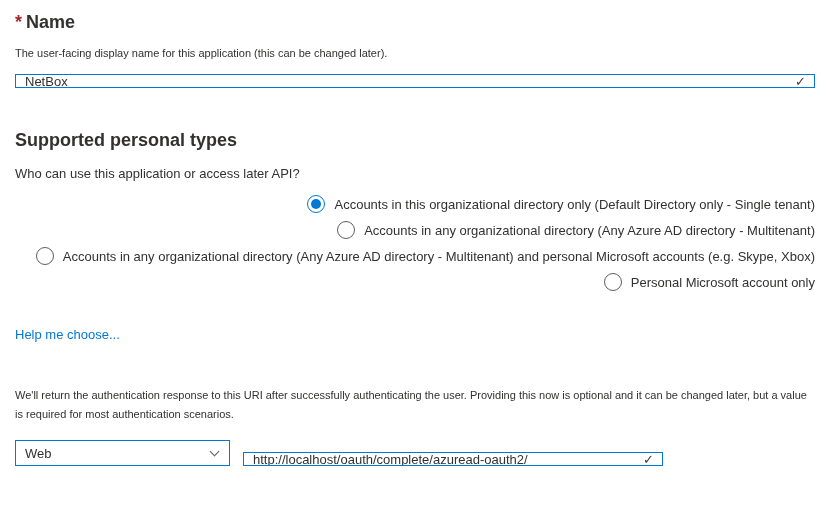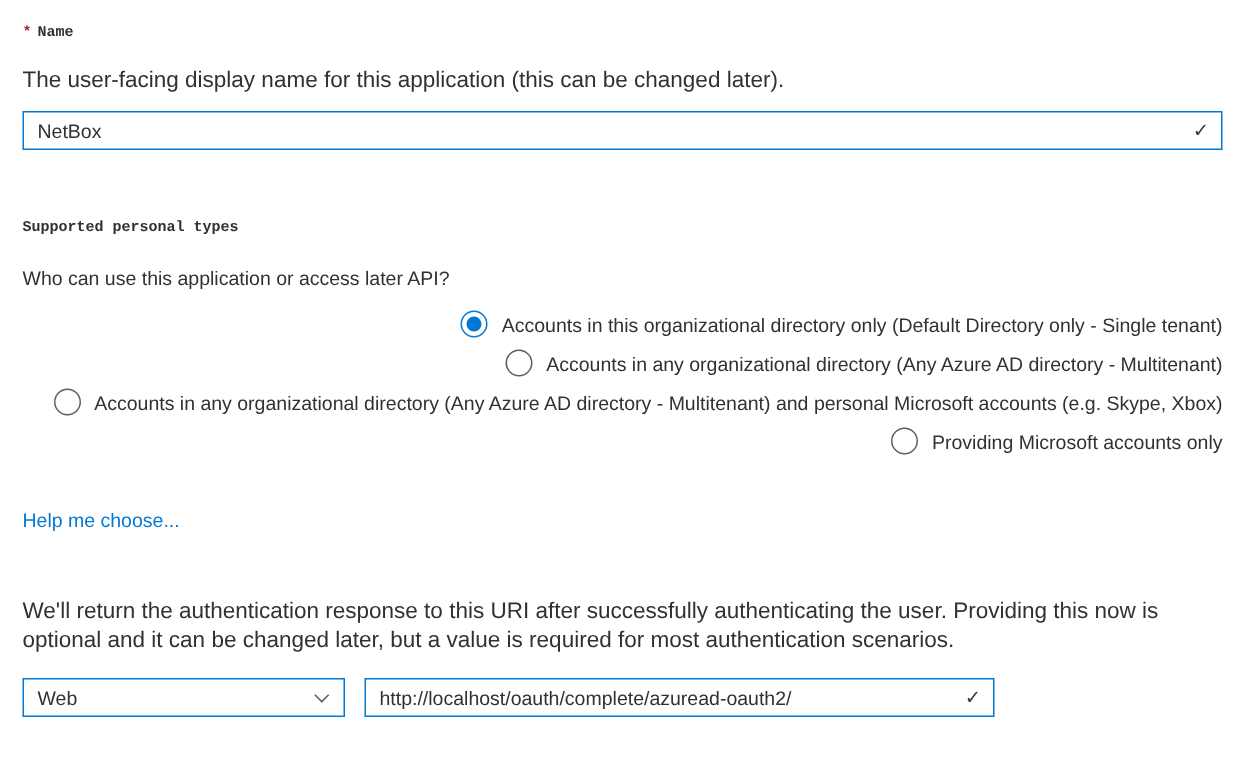--- a/index.html
+++ b/index.html
@@ -7,43 +7,42 @@
   body {
     width: 829px;
     height: 516px;
     overflow: hidden;
     font-family: "Liberation Sans", sans-serif;
     color: var(--color-text, #323130);
     padding: 12px 14px 0 15px;
     font-size: 13px;
   }
   .section-heading {
-    font-size: 10px;
+    font-size: 18px;
     font-weight: 600;
     line-height: 21px;
     color: var(--color-text, #323130);
     margin: 0 0 11px 0;
-    font-family: Liberation Mono, monospace;
   }
   .required {
     color: var(--color-required, #a4262c);
     margin-right: 4px;
     font-weight: 600;
   }
   .desc {
-    font-size: 15px;
+    font-size: 11px;
     line-height: 19px;
     color: var(--color-text, #323130);
     margin: 0 0 11px 0;
     max-width: 800px;
   }
   .field { position: relative; }
   .text-input {
     width: 100%;
-    height: 26px;
+    height: 14px;
     border: 1px solid var(--color-accent, #0078d4);
     border-radius: 0;
     padding: 0 28px 0 9px;
     font-size: 13px;
     font-family: inherit;
     color: var(--color-text, #323130);
     background: #ffffff;
     outline: none;
     display: block;
   }
@@ -101,21 +100,21 @@
     margin-top: 32px;
     font-size: 13px;
     color: var(--color-accent, #0078d4);
     text-decoration: none;
     cursor: pointer;
   }
   .section-redirect { margin-top: 44px; }
   .section-redirect .desc { margin-bottom: 16px; max-width: 800px; }
   .uri-row {
     display: flex;
-    align-items: center;
+    align-items: flex-end;
     gap: 13px;
   }
   .select {
     width: 215px;
     height: 26px;
     border: 1px solid var(--color-accent, #0078d4);
     background: #ffffff;
     display: flex;
     align-items: center;
     justify-content: space-between;
@@ -171,21 +170,21 @@
       <label class="radio-row">
         <span class="radio">
             <span class="dot"></span>
           </span>
         <span class="radio-label">Accounts in any organizational directory (Any Azure AD directory - Multitenant) and personal Microsoft accounts (e.g. Skype, Xbox)</span>
       </label>
       <label class="radio-row">
         <span class="radio">
             <span class="dot"></span>
           </span>
-        <span class="radio-label">Providing Microsoft accounts only</span>
+        <span class="radio-label">Personal Microsoft account only</span>
       </label>
     </div>
 
     <a class="help-link">Help me choose...</a>
   </section>
 
   <section class="section-redirect">
     <p class="desc">We'll return the authentication response to this URI after successfully authenticating the user. Providing this now is optional and it can be changed later, but a value is required for most authentication scenarios.</p>
 
     <div class="uri-row">

